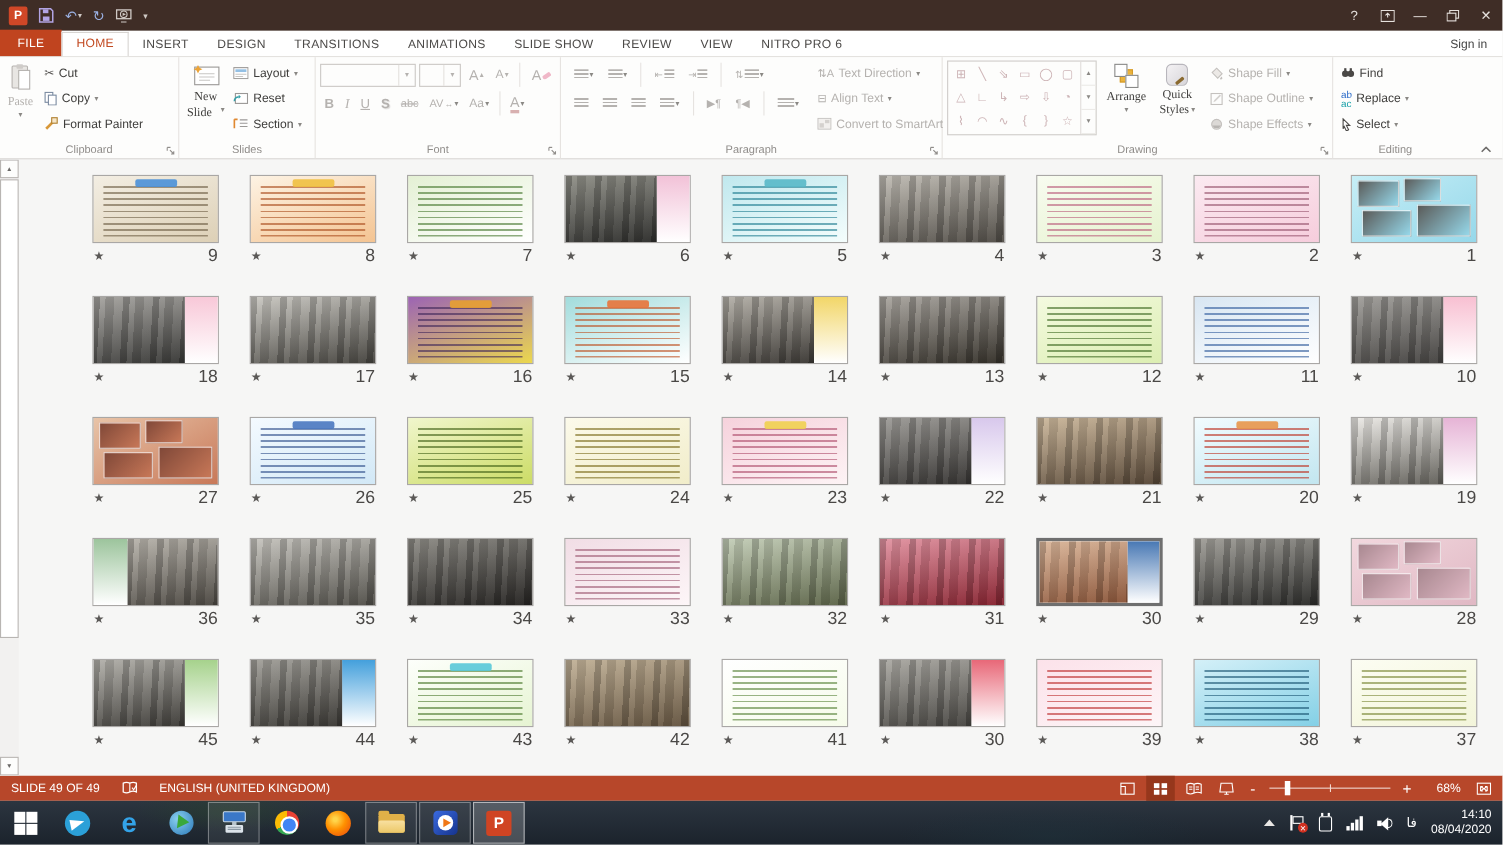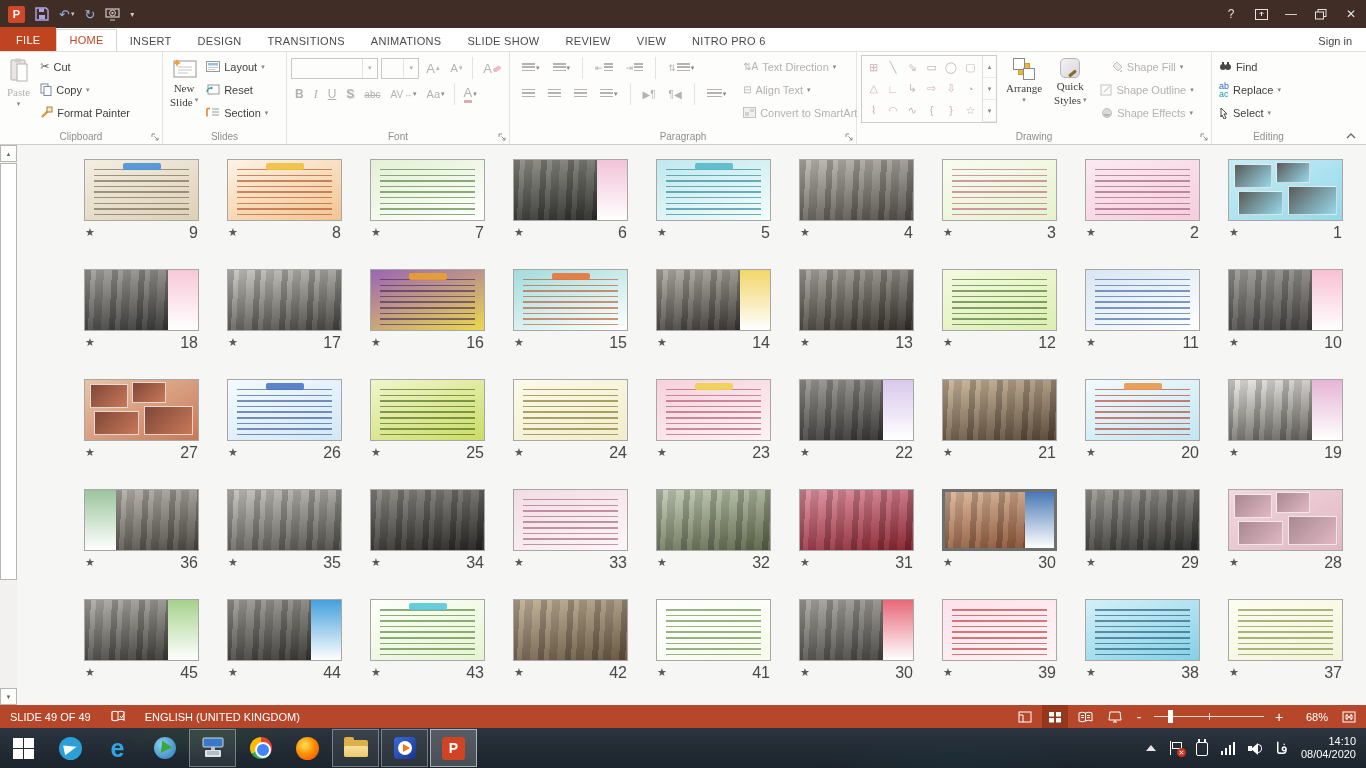--- a/index.html
+++ b/index.html
@@ -157,21 +157,21 @@
   .media::after { content:""; position:absolute; left:9px; top:7px; border-left:7px solid #f07818;
     border-top:4px solid transparent; border-bottom:4px solid transparent; }
   .pptico { width:23px; height:23px; background:#d04423; border-radius:3px; color:#fff;
     font-weight:bold; font-size:14px; display:flex; align-items:center; justify-content:center; }
   .tray { margin-left:auto; display:flex; align-items:center; gap:13px; padding-right:10px;
     color:#fff; }
   .tray .ua { width:0; height:0; border-left:5px solid transparent; border-right:5px solid transparent;
     border-bottom:6px solid #e8e6e4; }
   .netbars { display:flex; align-items:flex-end; gap:1.5px; height:13px; }
   .netbars i { width:2.5px; background:#fff; }
-  .lang2 { font-size:16px; }
+  .lang2 { font-size:12px; }
   .clock { text-align:right; font-size:11px; line-height:13px; }
   .flagico { position:relative; width:14px; height:14px; }
   .flagico .pole { position:absolute; left:1px; top:0; width:1.5px; height:14px; background:#fff; }
   .flagico .fl { position:absolute; left:3px; top:1px; width:10px; height:7px;
     border:1.5px solid #fff; }
   .flagico .x { position:absolute; right:-3px; bottom:-2px; width:9px; height:9px; border-radius:50%;
     background:#d03020; color:#fff; font-size:7px; display:flex; align-items:center; justify-content:center; }
   .powico { position:relative; width:12px; height:14px; border:1.5px solid #fff; border-radius:2px; margin-top:2px;}
   .powico::before { content:""; position:absolute; top:-4px; left:1px; width:2px; height:3px; background:#fff; }
   .powico::after { content:""; position:absolute; top:-4px; right:1px; width:2px; height:3px; background:#fff; }
@@ -290,21 +290,21 @@
   </div>
 
   <div class="rgroup" style="width:124px; display:flex;">
     <div class="bigbtn gi">
       <svg width="26" height="22" viewBox="0 0 26 22">
           <rect x="3" y="3" width="22" height="16" fill="#fff" stroke="#9a9896"></rect>
           <path d="M7 9h14M7 12h14M7 15h10" stroke="#c8c6c3"></path>
           <path d="M6 1l1.3 2.6L10 4.9l-2.7 1.3L6 8.8 4.7 6.2 2 4.9l2.7-1.3z" fill="#eca438"></path>
         </svg>
       <span>New</span>
-      <span style="display:flex;gap:2px;">
+      <span style="display:flex;gap:8px;">
           <span>Slide</span>
           <span class="dd8">▾</span>
         </span>
     </div>
     <div class="smallrows" style="margin-left:2px;">
       <div class="sbtn gi">
         <svg width="14" height="11" viewBox="0 0 14 11">
             <rect x="0.5" y="0.5" width="13" height="10" fill="#fff" stroke="#9a9896"></rect>
             <rect x="2" y="2" width="10" height="2.5" fill="#94c0e4"></rect>
             <path d="M2 6.5h10M2 8.5h7" stroke="#c8c6c3"></path>
@@ -505,21 +505,21 @@
       <span class="dd8">▾</span>
     </div>
     <div class="bigbtn gi">
       <span class="qs-ico"></span>
       <span>Quick</span>
       <span style="display:flex;align-items:center;gap:2px;">
           <span>Styles</span>
           <span class="dd8">▾</span>
         </span>
     </div>
-    <div class="smallrows" style="margin-left:2px;align-items:center;">
+    <div class="smallrows" style="margin-left:2px;">
       <div class="sbtn gd">
         <svg width="12" height="12" viewBox="0 0 12 12">
             <path d="M6 1l5 5-4 4-5-5z" fill="#ece9e6" stroke="#c4c1be"></path>
             <path d="M10.5 8.5q1.5 2 0 2.6t-1.4-.8z" fill="#c4c1be"></path>
           </svg>
         <span>Shape Fill</span>
           <span class="dd8">▾</span>
       </div>
       <div class="sbtn gd">
         <svg width="12" height="12" viewBox="0 0 12 12">

